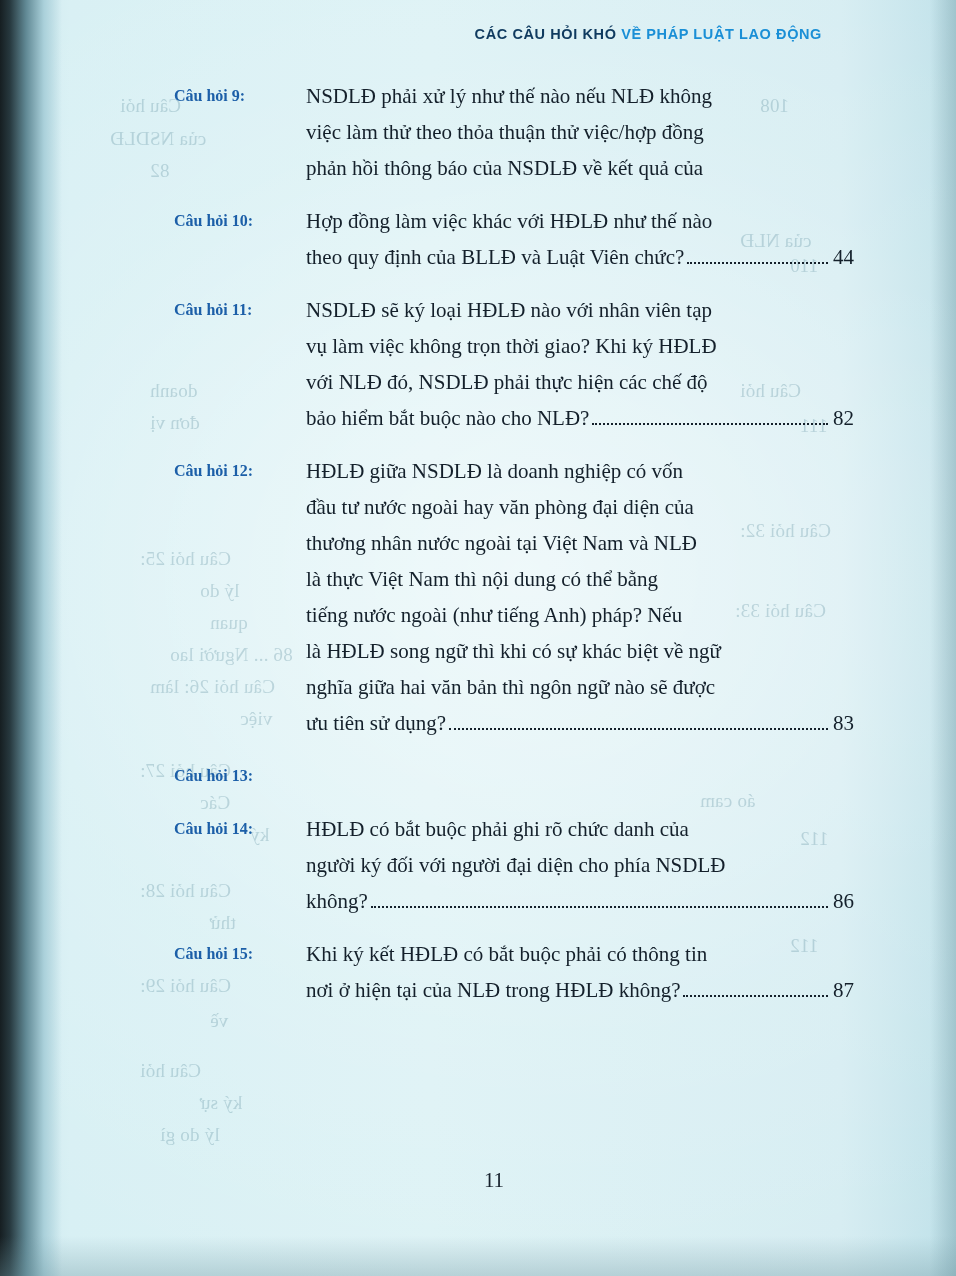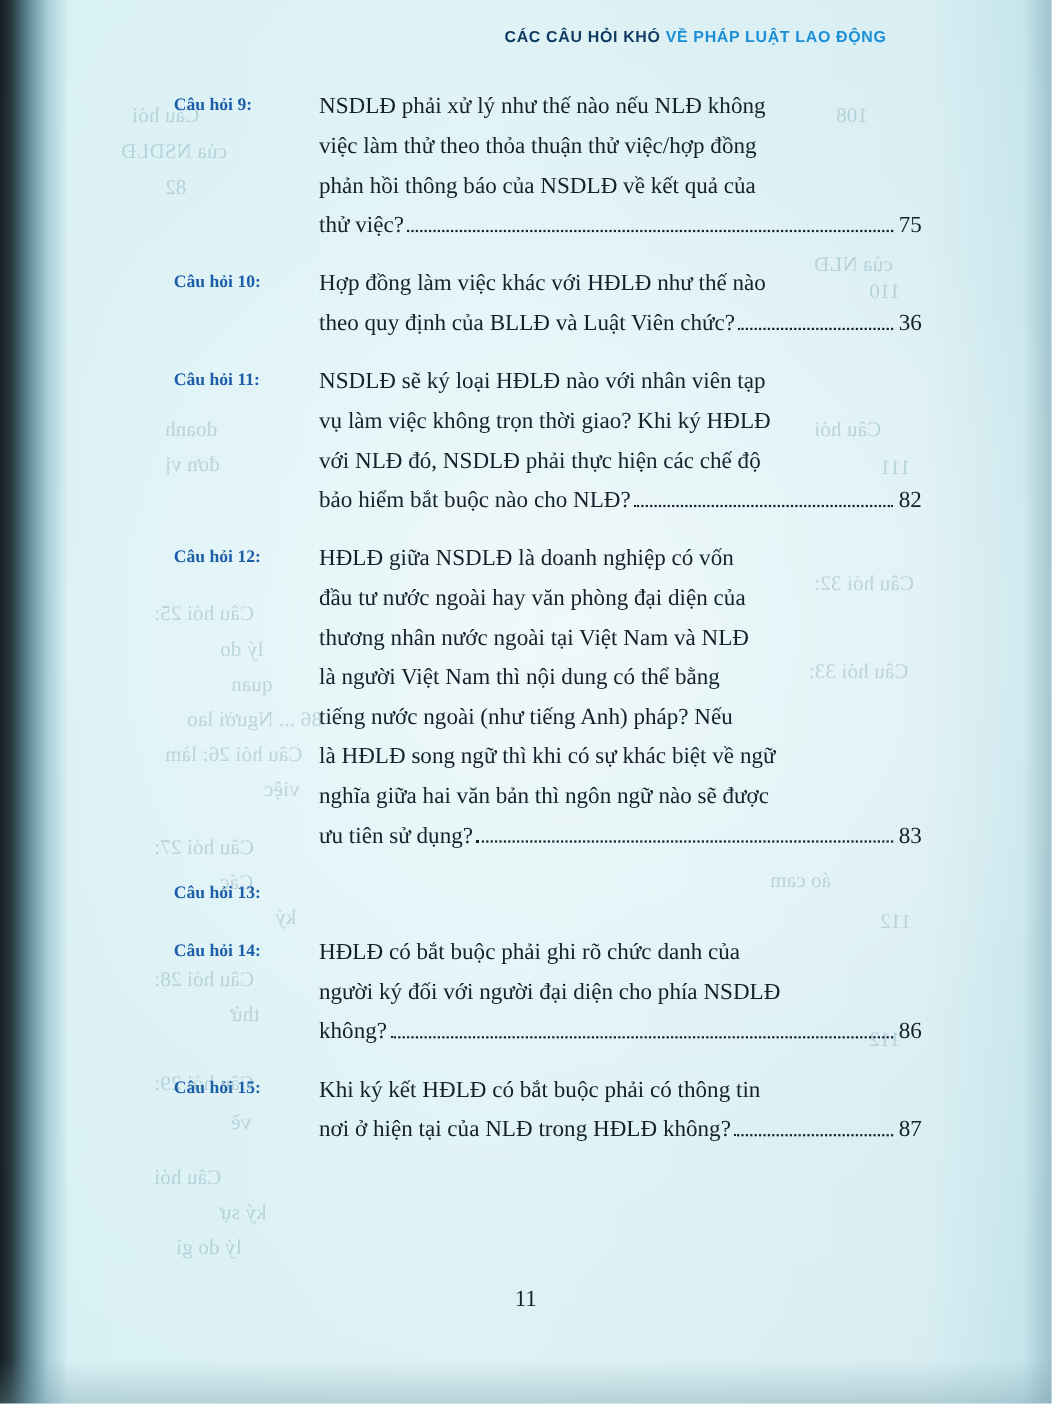--- a/index.html
+++ b/index.html
@@ -53,21 +53,21 @@
     font-family: "Liberation Serif", serif;
     font-size: 19px;
     letter-spacing: 0.2px;
     white-space: nowrap;
     transform: scaleX(-1);
     pointer-events: none;
   }
 
   .content {
     position: absolute;
-    left: 0; top: 0;
+    left: 16px; top: 0;
     width: 936px; height: 1276px;
   }
 
   .running-head {
     position: absolute;
     right: 130px;
     top: 26px;
     font-family: "Liberation Sans", sans-serif;
     font-weight: bold;
     font-size: 14.5px;
@@ -177,35 +177,30 @@
       <span class="rh-dark">CÁC CÂU HỎI KHÓ </span><span class="rh-blue">VỀ PHÁP LUẬT LAO ĐỘNG</span>
     </div>
 
     <div class="toc" id="toc">
         <div class="entry">
           <div class="entry-num">Câu hỏi 9:</div>
           <div class="entry-body">
             <div>NSDLĐ phải xử lý như thế nào nếu NLĐ không</div>
             <div>việc làm thử theo thỏa thuận thử việc/hợp đồng</div>
             <div>phản hồi thông báo của NSDLĐ về kết quả của</div>
-            <div class="lastline">
-              <span class="txt">thử việc?</span>
-              <span class="leader"></span>
-              <span class="pg">75</span>
-            </div>
           </div>
         </div>
         <div class="entry">
           <div class="entry-num">Câu hỏi 10:</div>
           <div class="entry-body">
             <div>Hợp đồng làm việc khác với HĐLĐ như thế nào</div>
             <div class="lastline">
               <span class="txt">theo quy định của BLLĐ và Luật Viên chức?</span>
               <span class="leader"></span>
-              <span class="pg">36</span>
+              <span class="pg">44</span>
             </div>
           </div>
         </div>
         <div class="entry">
           <div class="entry-num">Câu hỏi 11:</div>
           <div class="entry-body">
             <div>NSDLĐ sẽ ký loại HĐLĐ nào với nhân viên tạp</div>
             <div>vụ làm việc không trọn thời giao? Khi ký HĐLĐ</div>
             <div>với NLĐ đó, NSDLĐ phải thực hiện các chế độ</div>
             <div class="lastline">
@@ -214,21 +209,21 @@
               <span class="pg">82</span>
             </div>
           </div>
         </div>
         <div class="entry">
           <div class="entry-num">Câu hỏi 12:</div>
           <div class="entry-body">
             <div>HĐLĐ giữa NSDLĐ là doanh nghiệp có vốn</div>
             <div>đầu tư nước ngoài hay văn phòng đại diện của</div>
             <div>thương nhân nước ngoài tại Việt Nam và NLĐ</div>
-            <div>là người Việt Nam thì nội dung có thể bằng</div>
+            <div>là thực Việt Nam thì nội dung có thể bằng</div>
             <div>tiếng nước ngoài (như tiếng Anh) pháp? Nếu</div>
             <div>là HĐLĐ song ngữ thì khi có sự khác biệt về ngữ</div>
             <div>nghĩa giữa hai văn bản thì ngôn ngữ nào sẽ được</div>
             <div class="lastline">
               <span class="txt">ưu tiên sử dụng?</span>
               <span class="leader"></span>
               <span class="pg">83</span>
             </div>
           </div>
         </div>

